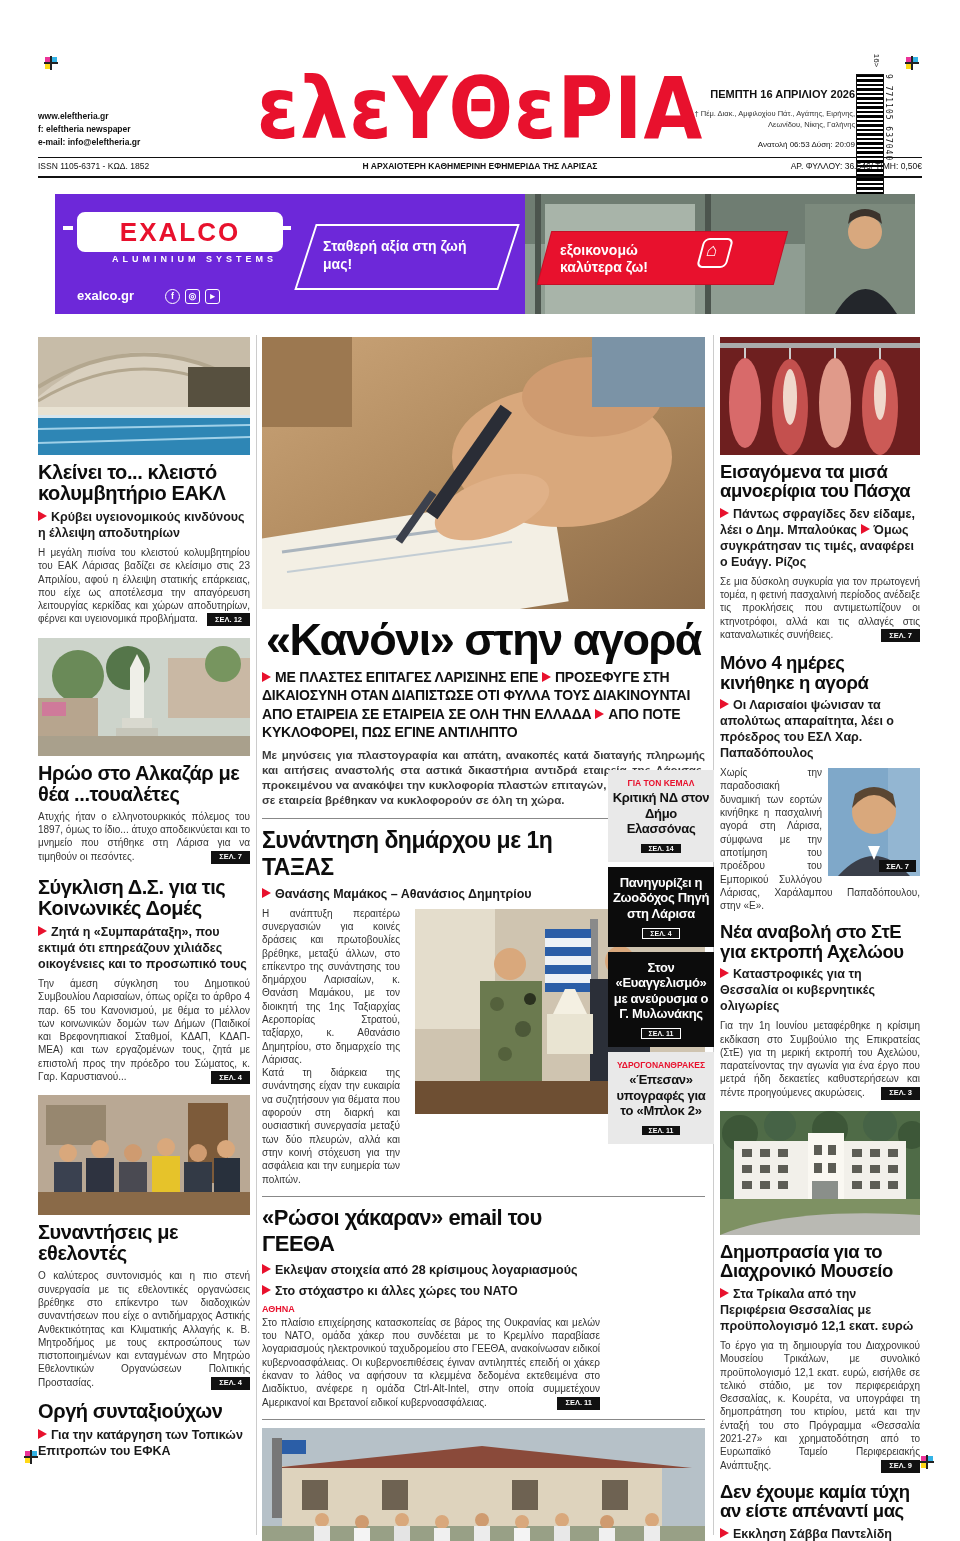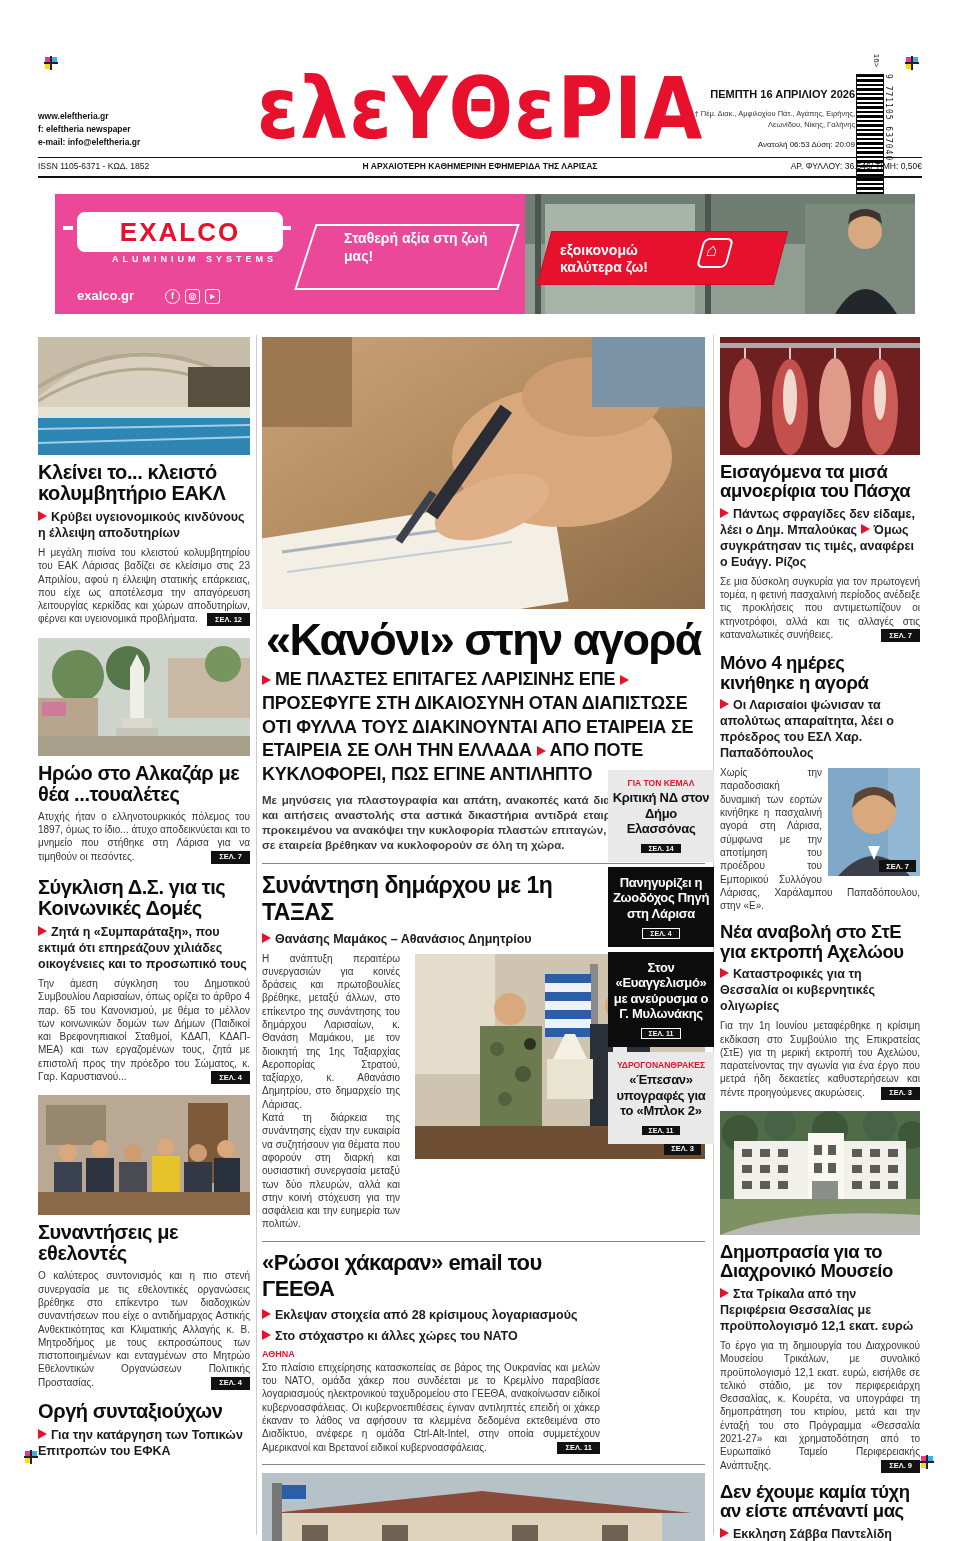--- a/index.html
+++ b/index.html
@@ -25,31 +25,31 @@
   .barcode-top{position:absolute;right:18px;top:-4px;font-size:8px;transform:rotate(90deg);}
   .barcode{position:absolute;left:0;top:14px;width:26px;height:150px;border:1px solid #111;
      background:repeating-linear-gradient(to bottom,#000 0 2px,#fff 2px 4px,#000 4px 7px,#fff 7px 9px);}
   .barcode-num{position:absolute;left:28px;top:14px;height:160px;font-size:8px;writing-mode:vertical-rl;
      font-family:"DejaVu Sans Mono",monospace;letter-spacing:1px;}
   .rule1{position:absolute;left:38px;top:157px;width:884px;height:1px;background:#111;}
   .mh-row{position:absolute;left:38px;top:161px;width:884px;font-size:8.5px;color:#111;}
   .mh-row .c{position:absolute;}
   .rule2{position:absolute;left:38px;top:176px;width:884px;height:2px;background:#111;}
   
-  .ad{position:absolute;left:55px;top:194px;width:860px;height:120px;background:#ec4899;overflow:hidden;}
+  .ad{position:absolute;left:55px;top:194px;width:860px;height:120px;background:#6d28d9;overflow:hidden;}
   .ad-photo{position:absolute;right:0;top:0;width:390px;height:120px;}
   .exalco-box{position:absolute;left:22px;top:18px;width:200px;height:34px;border:3px solid #fff;border-radius:8px;
       background:#fff;display:flex;align-items:center;justify-content:center;}
   .exalco-box span{font-size:26px;font-weight:800;color:#e8112d;letter-spacing:2px;}
   .exalco-dash{position:absolute;top:32px;width:10px;height:4px;background:#fff;}
   .ad-sub{position:absolute;left:22px;top:60px;width:200px;text-align:right;color:#fff;
       font-size:9px;font-weight:bold;letter-spacing:4px;}
   .ad-par{position:absolute;left:250px;top:30px;width:200px;height:62px;border:2px solid #fff;
       transform:skewX(-18deg);}
-  .ad-par-text{position:absolute;left:268px;top:36px;color:#fff;font-size:14px;font-weight:bold;line-height:1.25;margin-left:21px;}
+  .ad-par-text{position:absolute;left:268px;top:44px;color:#fff;font-size:14px;font-weight:bold;line-height:1.25;}
   .ad-site{position:absolute;left:22px;top:94px;color:#fff;font-size:13px;font-weight:bold;}
   .ad-social{position:absolute;left:110px;top:95px;display:flex;gap:5px;}
   .soc{width:13px;height:13px;border:1.5px solid #fff;border-radius:50%;color:#fff;font-size:9px;
       line-height:13px;text-align:center;font-weight:bold;}
   .soc.sq{border-radius:3px;}
   .ad-ribbon{position:absolute;left:490px;top:38px;width:235px;height:52px;background:#e8112d;
       transform:skewX(-15deg);box-shadow:0 0 0 1px #c50f26;}
   .ad-ribbon-text{position:absolute;left:505px;top:48px;color:#fff;font-size:14px;font-weight:bold;line-height:1.2;}
   .ad-house{position:absolute;left:645px;top:44px;width:26px;height:26px;border:2px solid #fff;border-radius:6px;transform:skewX(-15deg);}
   .ad-house:after{content:"⌂";position:absolute;left:4px;top:0px;color:#fff;font-size:18px;}
@@ -65,21 +65,21 @@
   .bullet-line{font-size:12.5px;line-height:1.28;font-weight:bold;color:#1a1a1a;margin:0 0 5px;}
   .tri{display:inline-block;width:0;height:0;border-left:9px solid #e8112d;
        border-top:5px solid transparent;border-bottom:5px solid transparent;margin-right:4px;}
   .body{font-size:10px;line-height:1.33;text-align:justify;color:#333;margin:0;}
   .pg{float:right;background:#111;color:#fff;font-size:7.5px;font-weight:bold;
       padding:1.5px 8px;margin-left:6px;margin-top:1px;}
   .kicker{color:#e8112d;font-weight:bold;font-size:9px;margin-bottom:2px;}
   
   .headline{font-size:45px;font-weight:900;letter-spacing:-1.5px;color:#0a0a0a;text-align:center;
       margin:8px 0 6px;line-height:1;}
-  .topbullets{font-size:18px;font-weight:800;line-height:1.32;color:#111;letter-spacing:-0.2px;margin:4px 0 6px;}
+  .topbullets{font-size:14px;font-weight:800;line-height:1.32;color:#111;letter-spacing:-0.2px;margin:4px 0 6px;}
   .lead{font-size:11.5px;font-weight:bold;line-height:1.3;color:#3c3c3c;text-align:justify;margin:0;}
   .hdiv{border:0;border-top:1px solid #888;margin:10px 0 0;}
   .mid-title{font-size:23px;font-weight:800;letter-spacing:-0.5px;color:#0d0d0d;margin:8px 0 5px;}
   .taxas-wrap{width:338px;}
   .taxas-photo{float:right;width:192px;height:205px;margin:2px 0 4px 8px;position:relative;}
   .photo-badge{position:absolute;right:4px;bottom:4px;background:#111;color:#fff;
       font-size:7.5px;font-weight:bold;padding:1.5px 7px;}
   .geetha-wrap{width:338px;}
   
   .sidebar{position:absolute;left:608px;top:770px;width:106px;}

